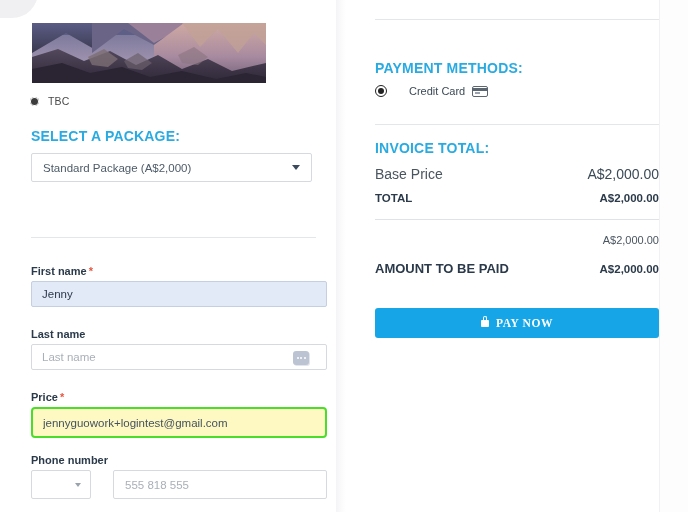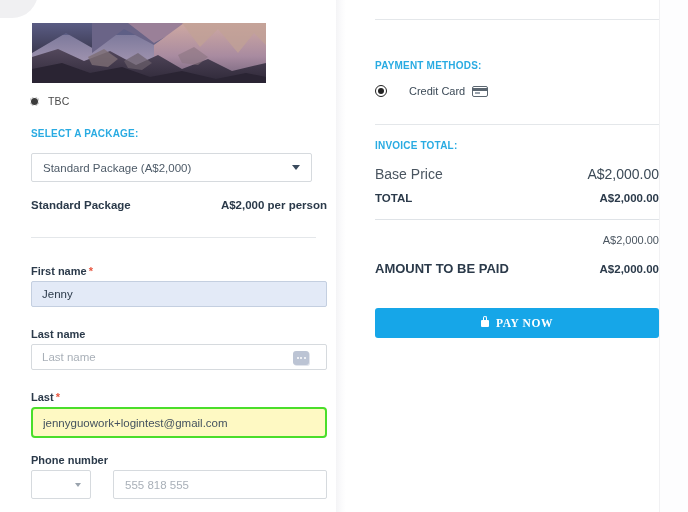--- a/index.html
+++ b/index.html
@@ -113,21 +113,21 @@
     flex: none;
   }
   .tbc-label {
     font-size: 10.5px;
     color: #4a4a4a;
     letter-spacing: .2px;
   }
 
   .sec-heading {
     position: absolute;
-    font-size: 10px;
+    font-size: 14px;
     font-weight: bold;
     color: #29abe2;
     letter-spacing: .2px;
   }
   #h-select-package { left: 17px; top: 128px; }
 
   .pkg-select {
     position: absolute;
     left: 17px;
     top: 153px;
@@ -460,44 +460,40 @@
       <span class="tbc-label">TBC</span>
     </div>
 
     <div class="sec-heading" id="h-select-package">SELECT A PACKAGE:</div>
 
     <div class="pkg-select">
       <span class="value">Standard Package (A$2,000)</span>
       <span class="caret"></span>
     </div>
 
-    <div class="pkg-row">
-      <span>Standard Package</span>
-      <span>A$2,000 per person</span>
-    </div>
 
     <div class="rule-left"></div>
 
     <label class="field-label" id="l-first">
       <span>First name</span><span class="req">*</span>
     </label>
     <input class="text-input input-filled" id="i-first" type="text" value="Jenny" style="">
 
     <label class="field-label" id="l-last">
       <span>Last name</span>
     </label>
     <input class="text-input" id="i-last" type="text" placeholder="Last name" style="">
     <span class="autofill-icon">
       <i></i>
         <i></i>
         <i></i>
     </span>
 
     <label class="field-label" id="l-email">
-      <span>Last</span><span class="req">*</span>
+      <span>Price</span><span class="req">*</span>
     </label>
     <input class="text-input input-valid" id="i-email" type="text" value="jennyguowork+logintest@gmail.com" style="">
 
     <label class="field-label" id="l-phone">
       <span>Phone number</span>
     </label>
     <div class="phone-cc">
       <span class="caret-sm"></span>
     </div>
     <input class="phone-num" type="text" placeholder="555 818 555" style="">

